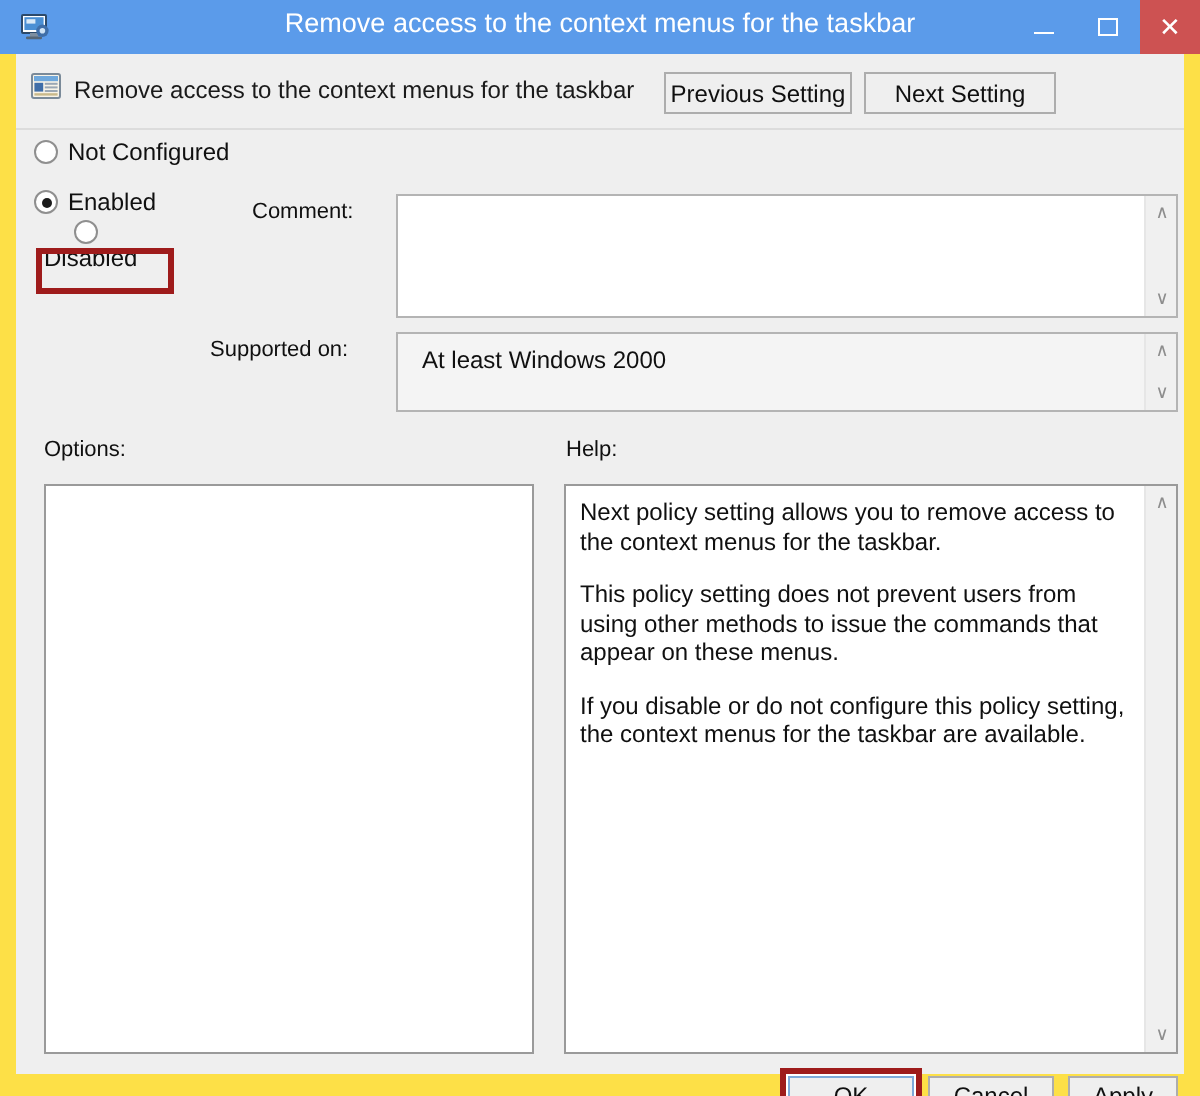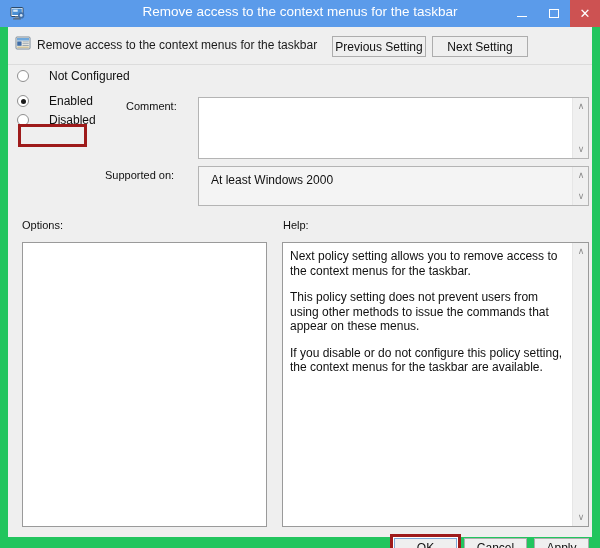--- a/index.html
+++ b/index.html
@@ -6,21 +6,21 @@
     margin: 0; padding: 0;
     width: 600px; height: 548px;
     overflow: hidden;
     background: #5b9bea;
     font-family: "Liberation Sans", sans-serif;
   }
   .window {
     position: absolute;
     left: 0; top: 0;
     width: 600px; height: 548px;
-    background: #22c55e;
+    background: #fde047;
     box-sizing: border-box;
   }
   
   .titlebar {
     position: absolute;
     left: 0; top: 0;
     width: 600px; height: 27px;
     background: #5b9bea;
   }
   .titlebar-icon {
@@ -111,40 +111,40 @@
   .radio-row {
     position: absolute;
     left: 9px;
     display: flex;
     align-items: center;
     height: 20px;
     cursor: default;
   }
   #radio-not-configured { top: 39px; }
   #radio-enabled        { top: 64px; }
-  #radio-disabled       { top: 83px; }
+  #radio-disabled       { top: 83px; flex-direction: column; }
   .radio-circle {
     width: 12px; height: 12px;
     border: 1px solid #8f8f8f;
     border-radius: 50%;
     background: #ffffff;
     box-sizing: border-box;
     position: relative;
     flex: 0 0 auto;
   }
   .radio-circle.checked::after {
     content: "";
     position: absolute;
     left: 2.5px; top: 2.5px;
     width: 5px; height: 5px;
     border-radius: 50%;
     background: #1b1b1b;
   }
   .radio-label {
-    margin-left: 20px;
+    margin-left: 5px;
     font-size: 12px;
     color: #101010;
     white-space: nowrap;
   }
   .annot-box {
     position: absolute;
     border: 3px solid #9e1b1b;
     box-sizing: border-box;
     pointer-events: none;
   }

